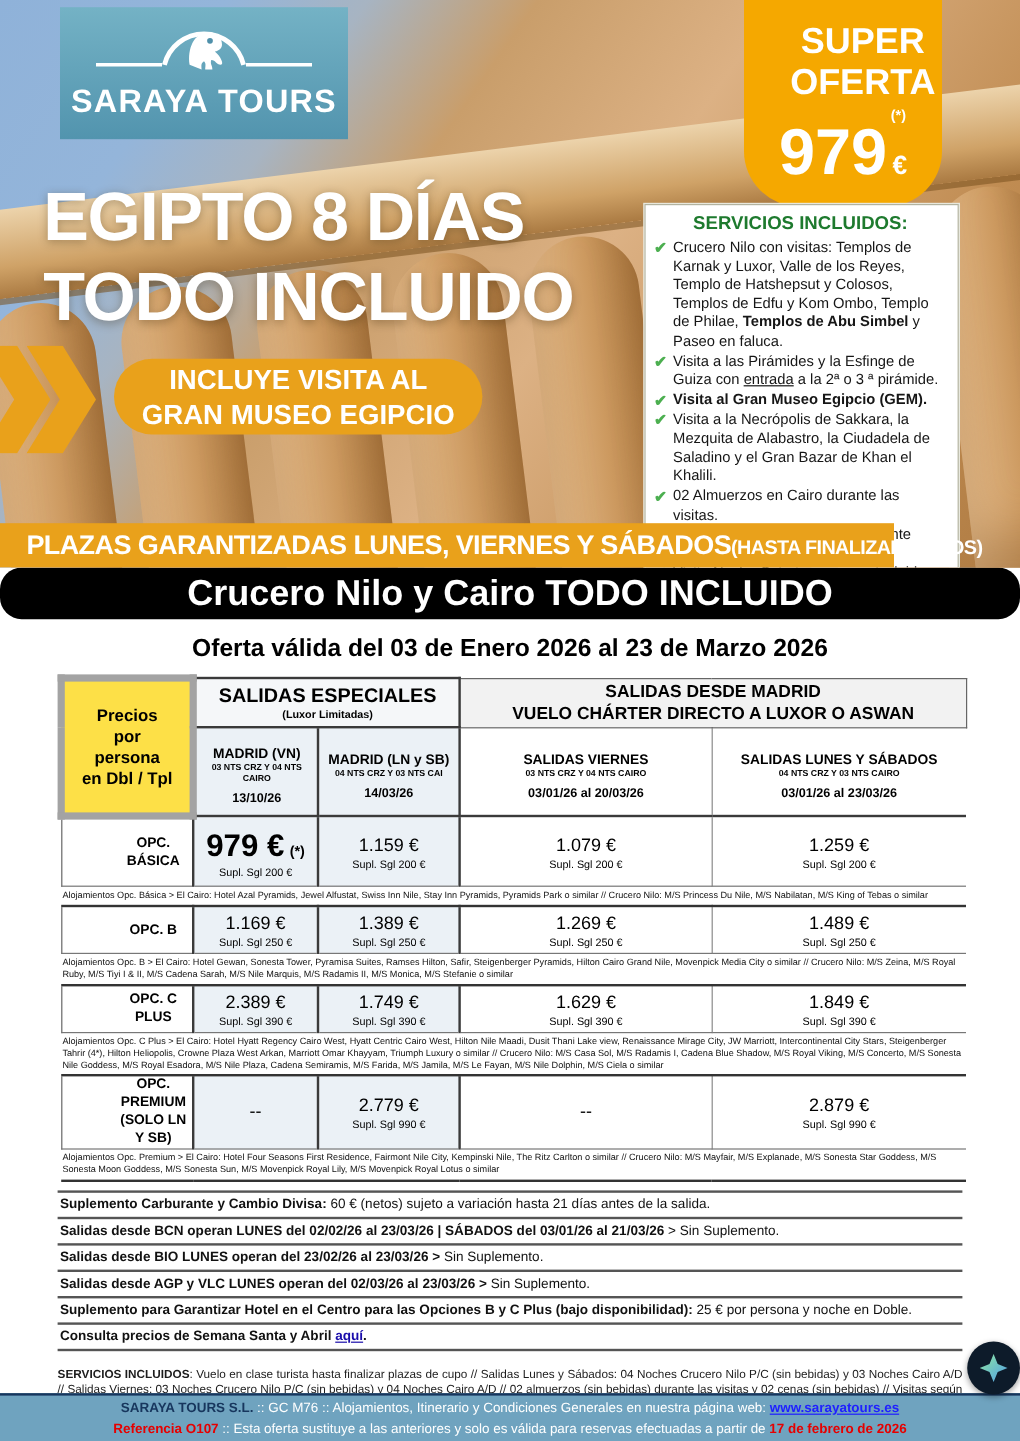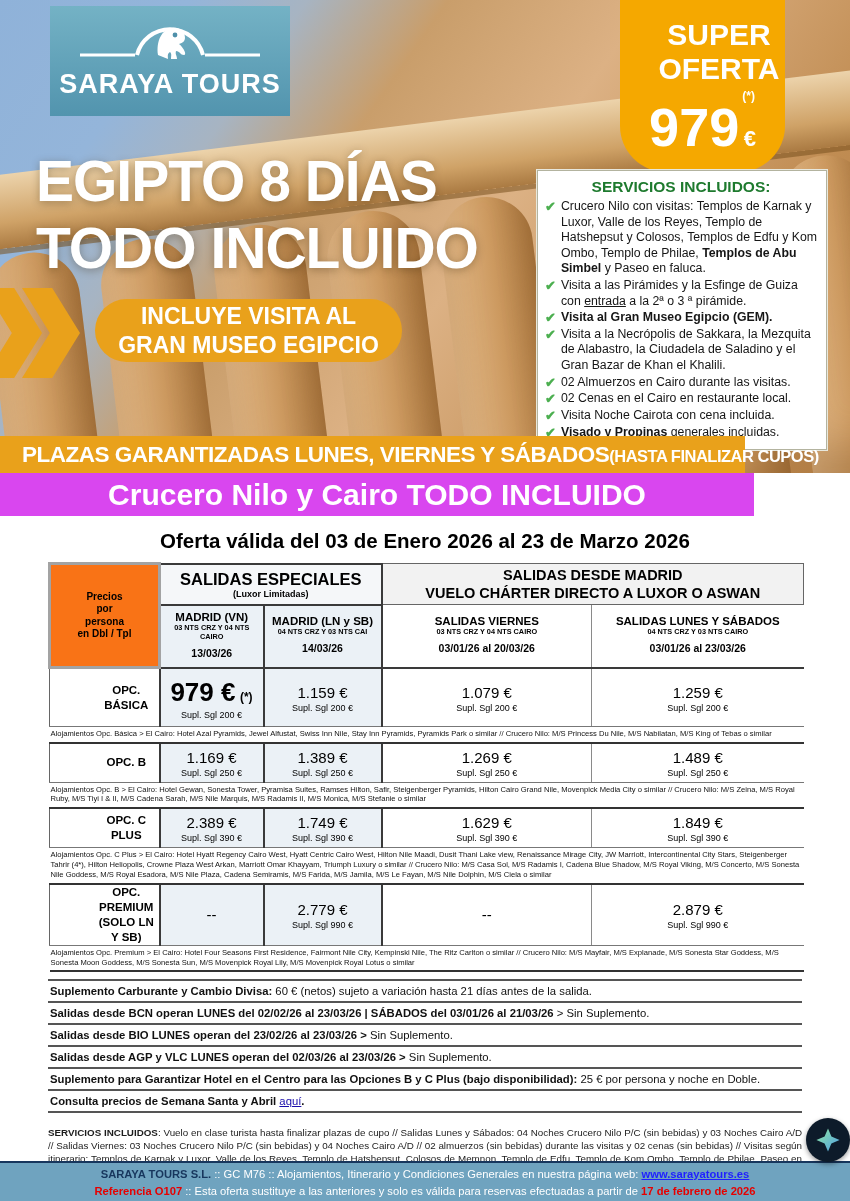--- a/index.html
+++ b/index.html
@@ -36,72 +36,72 @@
     background:#E9A11B; border-radius:32px; color:#fff; font-weight:bold; font-size:23px;
     line-height:1.22; display:flex; flex-direction:column; align-items:center; justify-content:center; }
 
   .badge { position:absolute; left:620px; top:0; width:165px; height:172px; z-index:3;
     background:#F5A800; border-radius:0 0 46px 46px; color:#fff; text-align:center; padding-top:18px; }
   .badge-line { font-size:30px; font-weight:bold; line-height:1.12;padding-left:33px; }
   .badge-mark { display:block; text-align:right; padding-right:30px; font-size:12px; font-weight:bold; margin-top:4px; }
   .badge-price { font-size:54px; font-weight:bold; line-height:.9; }
   .badge-cur { font-size:22px; font-weight:bold; }
 
-  .services { position:absolute; left:537px; top:170px; width:290px; min-height:256px; z-index:3;
+  .services { position:absolute; left:537px; top:170px; width:262px; min-height:256px; z-index:3;
     background:#fff; border:1px solid #b3b39f; box-shadow:0 0 0 1px #e8e8dd; padding:7px 9px 8px 7px; }
   .svc-head { text-align:center; color:#1e7a2e; font-weight:bold; font-size:15.5px; margin-bottom:3px; }
   .svc-item { display:flex; gap:5px; font-size:12.3px; line-height:1.27; color:#161616; margin-bottom:1px; }
   .svc-item .check { color:#4CAF50; font-weight:bold; font-size:13px; line-height:1.2; }
   .svc-text .u { text-decoration:underline; }
 
   .plazas-bar { position:absolute; left:0; bottom:0; width:745px; height:37px; z-index:4;
     background:#E9A11B; color:#fff; display:flex; align-items:baseline; padding:6px 0 0 22px;
     white-space:nowrap; }
   .plazas-main { font-weight:bold; font-size:22.5px; letter-spacing:-0.5px; }
   .plazas-sub { font-weight:bold; font-size:16.5px; letter-spacing:-0.5px; }
 
   
-  .red-bar { width:754px; height:43px; background:#d946ef; color:#fff; text-align:center;
-    font-size:30px; font-weight:bold; line-height:43px; }
+  .red-bar { width:850px; height:43px; background:#000000; color:#fff; text-align:center;
+    font-size:30px; font-weight:bold; line-height:43px;border-radius:18px; }
   .validity { text-align:center; font-size:20.5px; font-weight:bold; color:#000; margin:13px 0 9px; }
 
   
   .tbl-wrap { width:754px; margin:0 auto; }
   table.price-table { width:754px; border-collapse:collapse; table-layout:fixed; }
   .price-table td { vertical-align:middle; text-align:center; }
-  .corner { background:#f97316; font-weight:bold; font-size:10px; white-space:pre-line;
-    border:3px solid #a3a3a3; line-height:1.25; }
+  .corner { background:#fde047; font-weight:bold; font-size:14px; white-space:pre-line;
+    border:6px solid #a3a3a3; line-height:1.25; }
   .g1 { background:#f5f7f9; border:2px solid #3a3a3a; padding:2px 0; }
   .g1 .g-title { font-weight:bold; font-size:16.5px; }
   .g1 .g-sub { font-weight:bold; font-size:9px; }
   .g2 { background:#f2f2f2; border:1px solid #666; padding:2px 0; }
   .g2 div { font-weight:bold; font-size:14.5px; line-height:1.25; }
   .subhead { padding:5px 2px 8px; border-bottom:2px solid #3a3a3a; }
-  .sh-name { font-weight:bold; font-size:11.5px; }
+  .sh-name { font-weight:bold; font-size:11.5px;margin-top:11px; }
   .sh-nts { font-weight:bold; font-size:7.3px; }
   .sh-date { font-weight:bold; font-size:10.5px; margin-top:6px; }
   .special { background:#ebf1f6; }
   .bl2 { border-left:2px solid #3a3a3a; } .br2 { border-right:2px solid #3a3a3a; }
   .br1 { border-right:1px solid #8a8a8a; }
   .opt-row td { border-bottom:1px solid #777; }
   .opt-label { font-weight:bold; font-size:11.5px; white-space:pre-line; line-height:1.3; border-left:1px solid #666; border-right:1px solid #666;padding-left:44px; }
   .price-cell { padding:5px 0 4px; }
   .price { font-size:15px; }
   .supl { font-size:9px; margin-top:2px; }
   .price-big { font-size:26px; font-weight:bold; }
   .mark { font-size:12px; font-weight:bold; }
   .note-row td { border-bottom:2px solid #333; text-align:left; font-size:7.6px; line-height:1.3;
     color:#111; padding:2px 1px 3px; }
   .row-basica td.price-cell { padding:8px 0 6px; }
 
   
   .sups { width:754px; margin:7px auto 0; border-top:2px solid #555; }
   .sup-row { border-bottom:2px solid #555; padding:4px 2px; font-size:11.3px; color:#111; }
   .sup-row b { font-weight:bold; }
-  .sup-link { color:#1a0dab; font-weight:normal; text-decoration:underline; cursor:pointer; }
+  .sup-link { color:#1a0dab; font-weight:bold; text-decoration:underline; cursor:pointer; }
 
   
   .fine { width:754px; margin:13px auto 0; }
   .fine p { font-size:9.8px; line-height:1.33; text-align:justify; color:#1c1c1c; margin-bottom:8px; }
   .fine b { font-weight:bold; }
 
   
   .footer { position:absolute; left:0; top:1161px; width:850px; height:40px; background:#6FA3BF;
     border-top:2px solid #17365D; text-align:center; font-size:11.2px; line-height:1.5;
     color:#fff; padding-top:3px; }
@@ -236,21 +236,21 @@
     </td>
     <td class="g2" colspan="2">
       <div>SALIDAS DESDE MADRID</div>
       <div>VUELO CHÁRTER DIRECTO A LUXOR O ASWAN</div>
     </td>
   </tr>
   <tr>
     <td class="subhead special bl2 br2">
       <div class="sh-name">MADRID (VN)</div>
       <div class="sh-nts">03 NTS CRZ Y 04 NTS CAIRO</div>
-      <div class="sh-date">13/03/26</div>
+      <div class="sh-date">13/10/26</div>
     </td>
     <td class="subhead special br2">
       <div class="sh-name">MADRID (LN y SB)</div>
       <div class="sh-nts">04 NTS CRZ Y 03 NTS CAI</div>
       <div class="sh-date">14/03/26</div>
     </td>
     <td class="subhead br1">
       <div class="sh-name">SALIDAS VIERNES</div>
       <div class="sh-nts">03 NTS CRZ Y 04 NTS CAIRO</div>
       <div class="sh-date">03/01/26 al 20/03/26</div>

